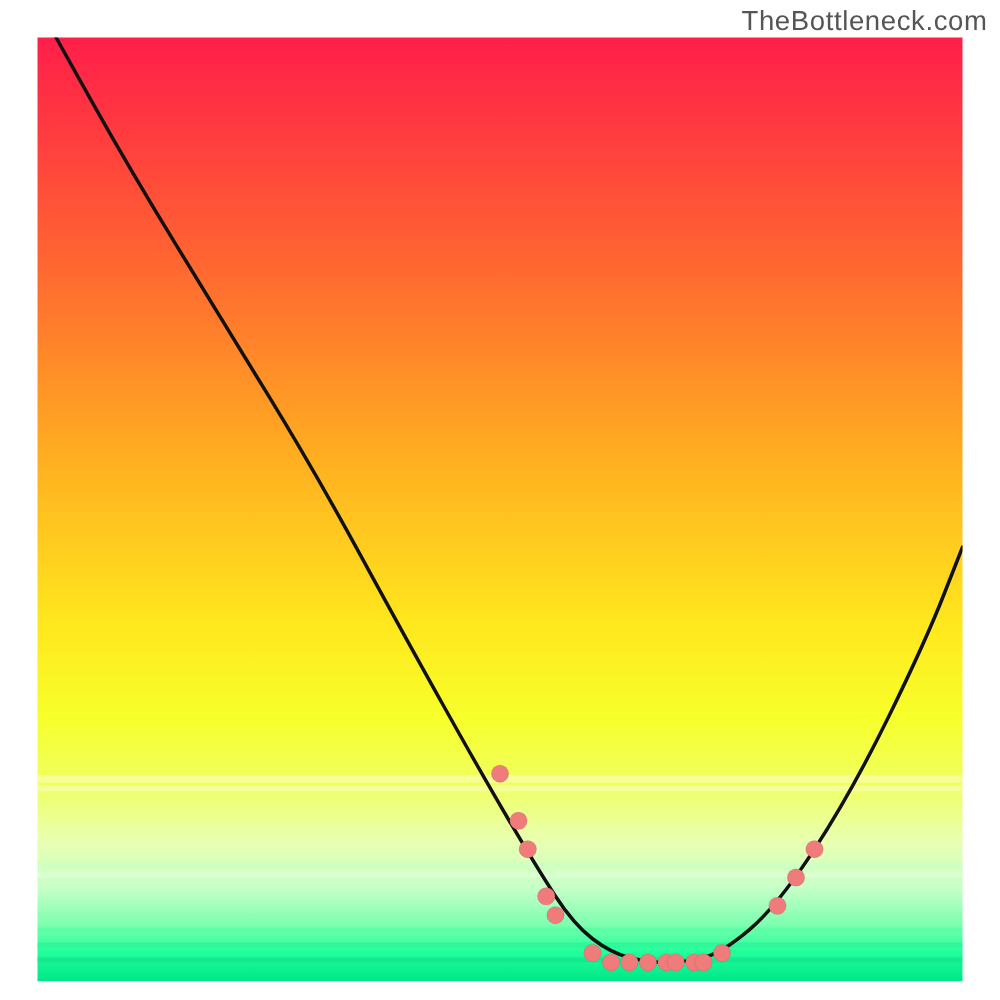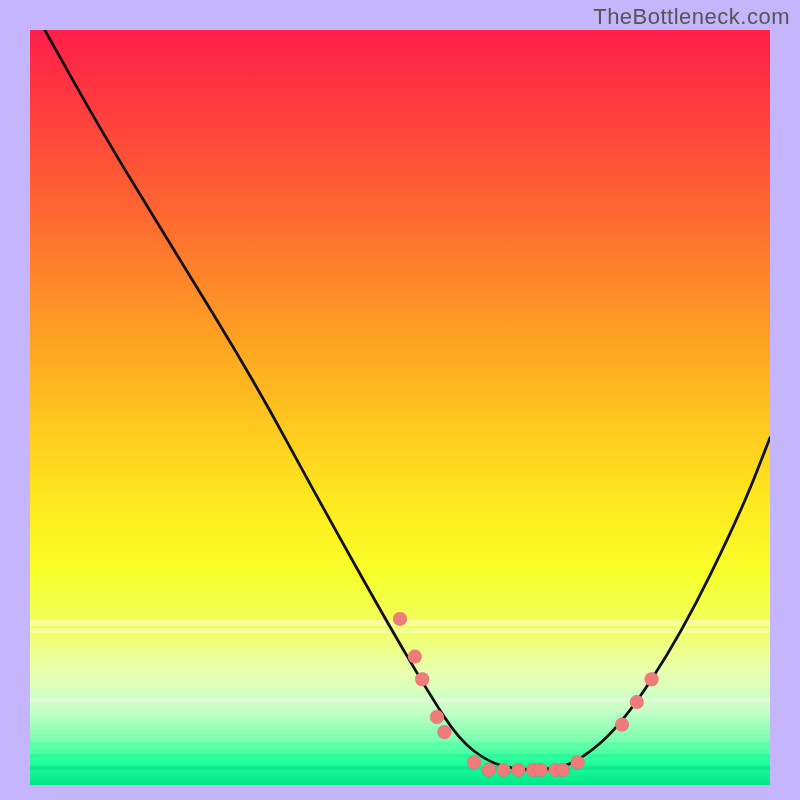--- a/index.html
+++ b/index.html
@@ -8,21 +8,21 @@
     width: 800px;
     height: 800px;
     background: #000;
     font-family: Arial, Helvetica, sans-serif;
     overflow: hidden;
   }
   .frame {
     position: relative;
     width: 800px;
     height: 800px;
-    background: #c4b5fd;
+    background: #ffffff;
   }
   .watermark {
     position: absolute;
     top: 4px;
     right: 10px;
     color: #555;
     font-size: 22px;
     font-weight: 500;
     letter-spacing: 0.5px;
     z-index: 50;

